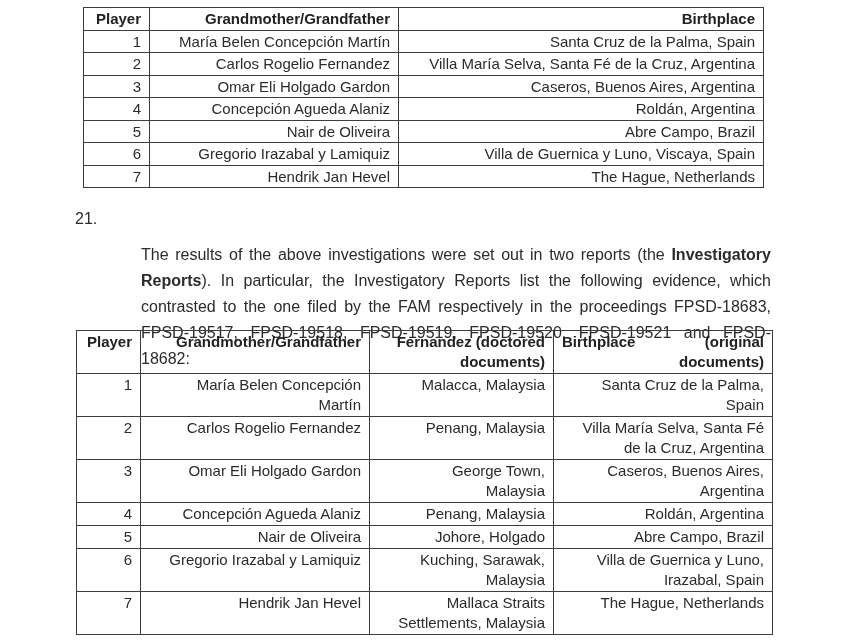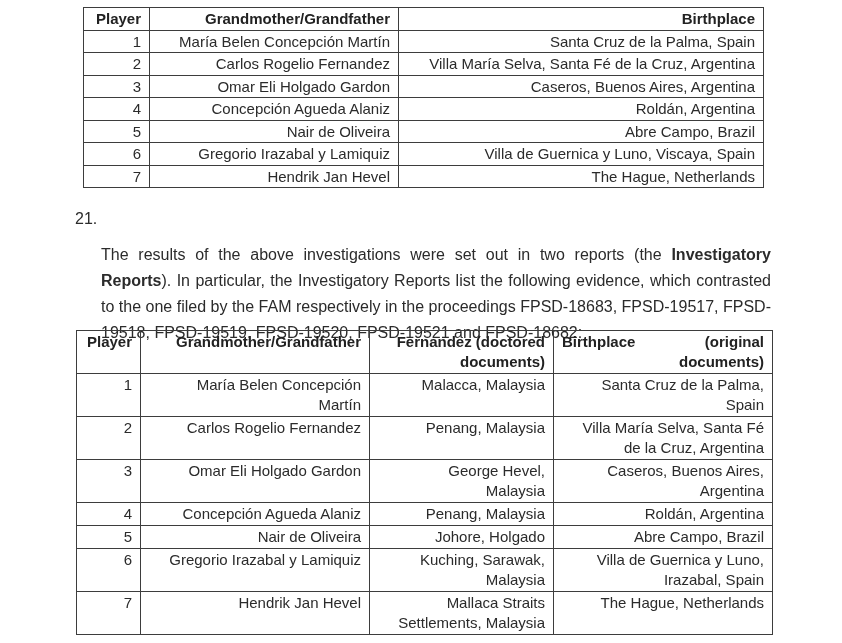--- a/index.html
+++ b/index.html
@@ -36,20 +36,21 @@
   .jh-line1 { display: flex; justify-content: space-between; }
   .para {
     position: absolute;
     left: 75px;
     top: 206px;
     width: 696px;
     display: flex;
     font-size: 16px;
     line-height: 26px;
     color: #2b2b2b;
+    gap: 40px;
   }
   .para-num { width: 26px; flex: none; }
   .para-text { flex: 1; text-align: justify; margin-top: 36px; }
   .bold { font-weight: bold; }
 </style>
 </head>
 <body>
 
 <div class="page">
 
@@ -138,21 +139,21 @@
         <tr>
           <td>2</td>
           <td>Carlos Rogelio Fernandez</td>
           <td>Penang, Malaysia</td>
           <td>Villa María Selva, Santa Fé
 de la Cruz, Argentina</td>
         </tr>
         <tr>
           <td>3</td>
           <td>Omar Eli Holgado Gardon</td>
-          <td>George Hevel,
+          <td>George Town,
 Malaysia</td>
           <td>Caseros, Buenos Aires,
 Argentina</td>
         </tr>
         <tr>
           <td>4</td>
           <td>Concepción Agueda Alaniz</td>
           <td>Penang, Malaysia</td>
           <td>Roldán, Argentina</td>
         </tr>

